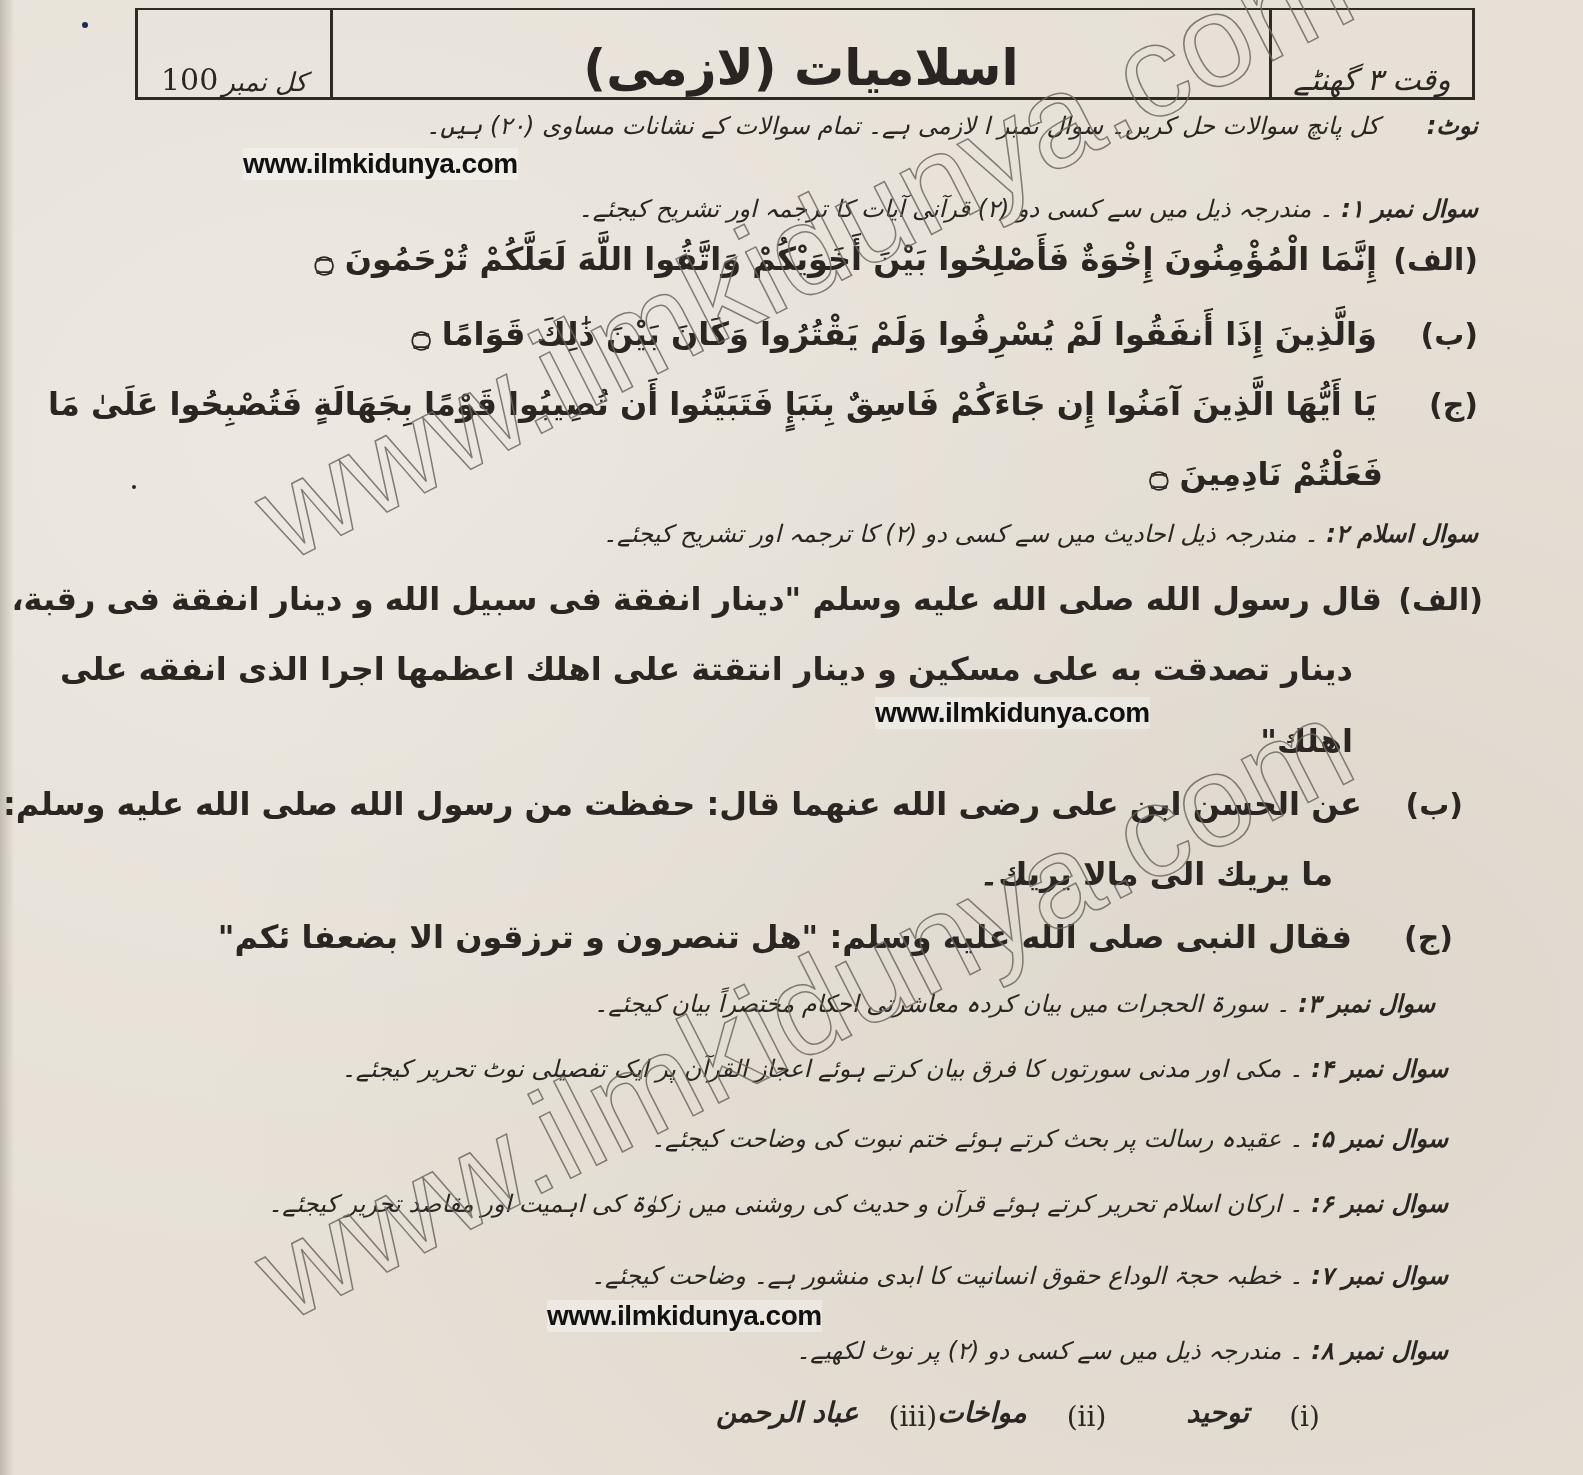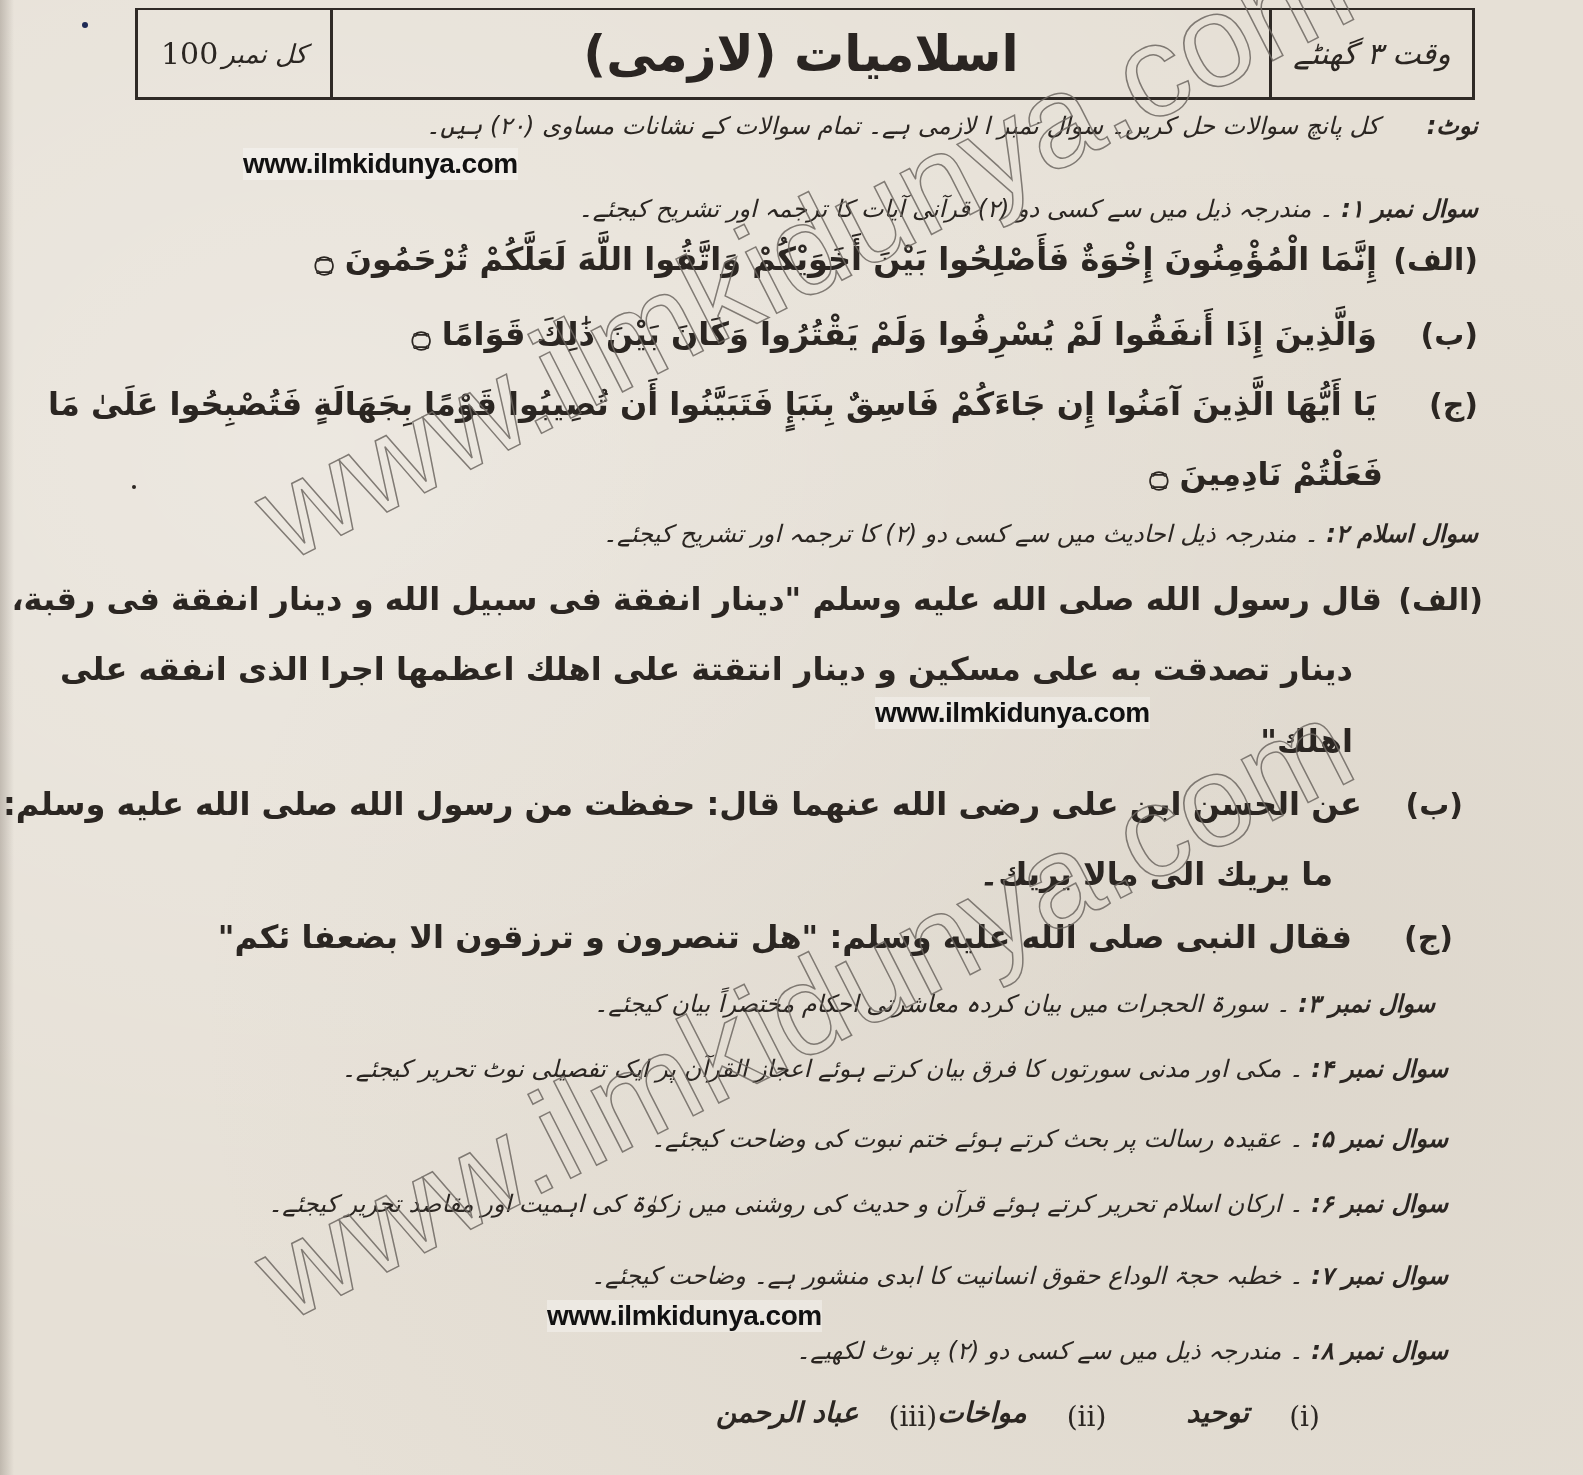--- a/index.html
+++ b/index.html
@@ -13,21 +13,21 @@
       font-family: "DejaVu Sans", sans-serif;
     }
     .left-shadow { position:absolute; left:0; top:0; width:14px; height:1475px;
       background: linear-gradient(to right, rgba(120,110,100,0.35), transparent); }
     
     .header {
       position: absolute; left: 135px; top: 8px; width: 1340px; height: 92px;
       border: 3px solid #2f2a26; border-top-width: 2px; box-sizing: border-box;
       display: flex; direction: ltr;
     }
-    .hcell { display:flex; align-items:center; justify-content:center; border-right: 3px solid #2f2a26; box-sizing:border-box; }
+    .hcell { display:flex; align-items:flex-end; justify-content:center; border-right: 3px solid #2f2a26; box-sizing:border-box; }
     .hcell:last-child { border-right: none; }
     .h-marks { width: 195px; font-size: 30px; font-family: "DejaVu Serif", serif; }
     .h-marks .lbl { font-size: 26px; font-style: italic; margin-left: 4px; }
     .h-year { width: 330px; font-size: 46px; font-weight: bold; font-family: "Liberation Sans", sans-serif; color:#3a3430; }
     .h-title { flex: 1; font-size: 50px; font-weight: bold; direction: rtl; color:#2a2522; }
     .h-time { width: 200px; font-size: 30px; font-style: italic; direction: rtl; }
 
     .rtl { direction: rtl; text-align: right; }
     .line { position: absolute; right: 105px; white-space: nowrap; }
     .q-line { font-size: 24px; font-style: italic; }

